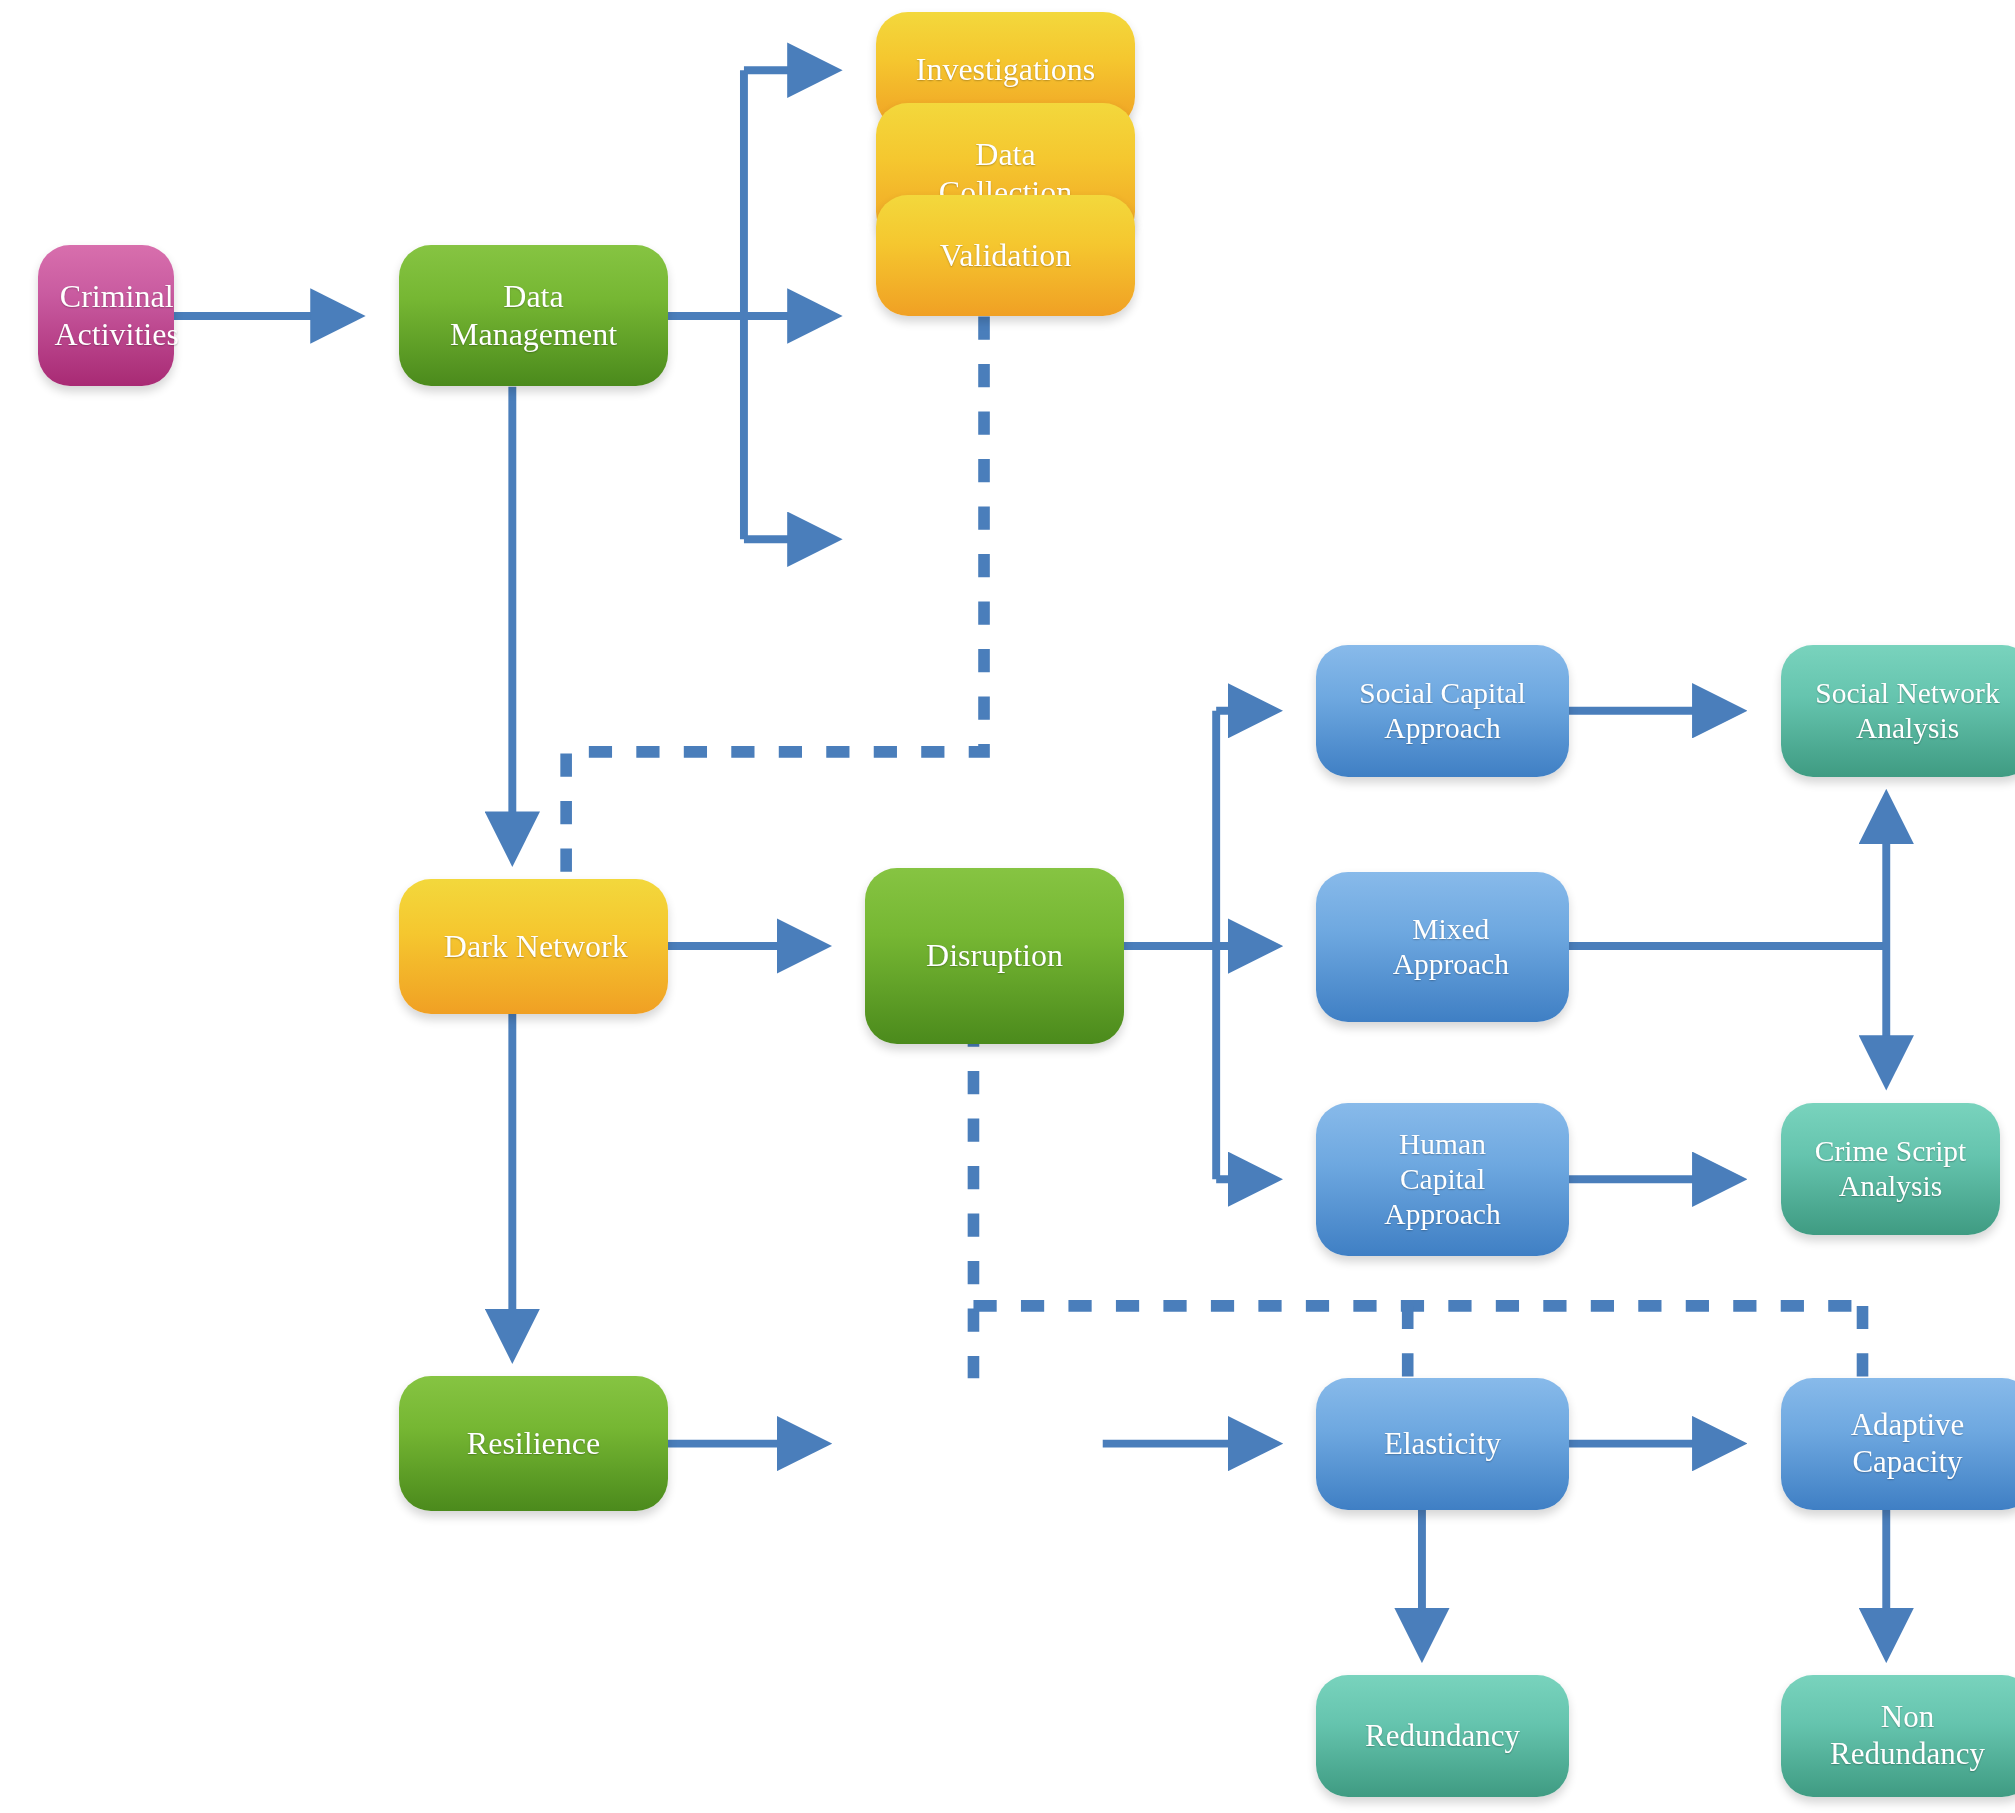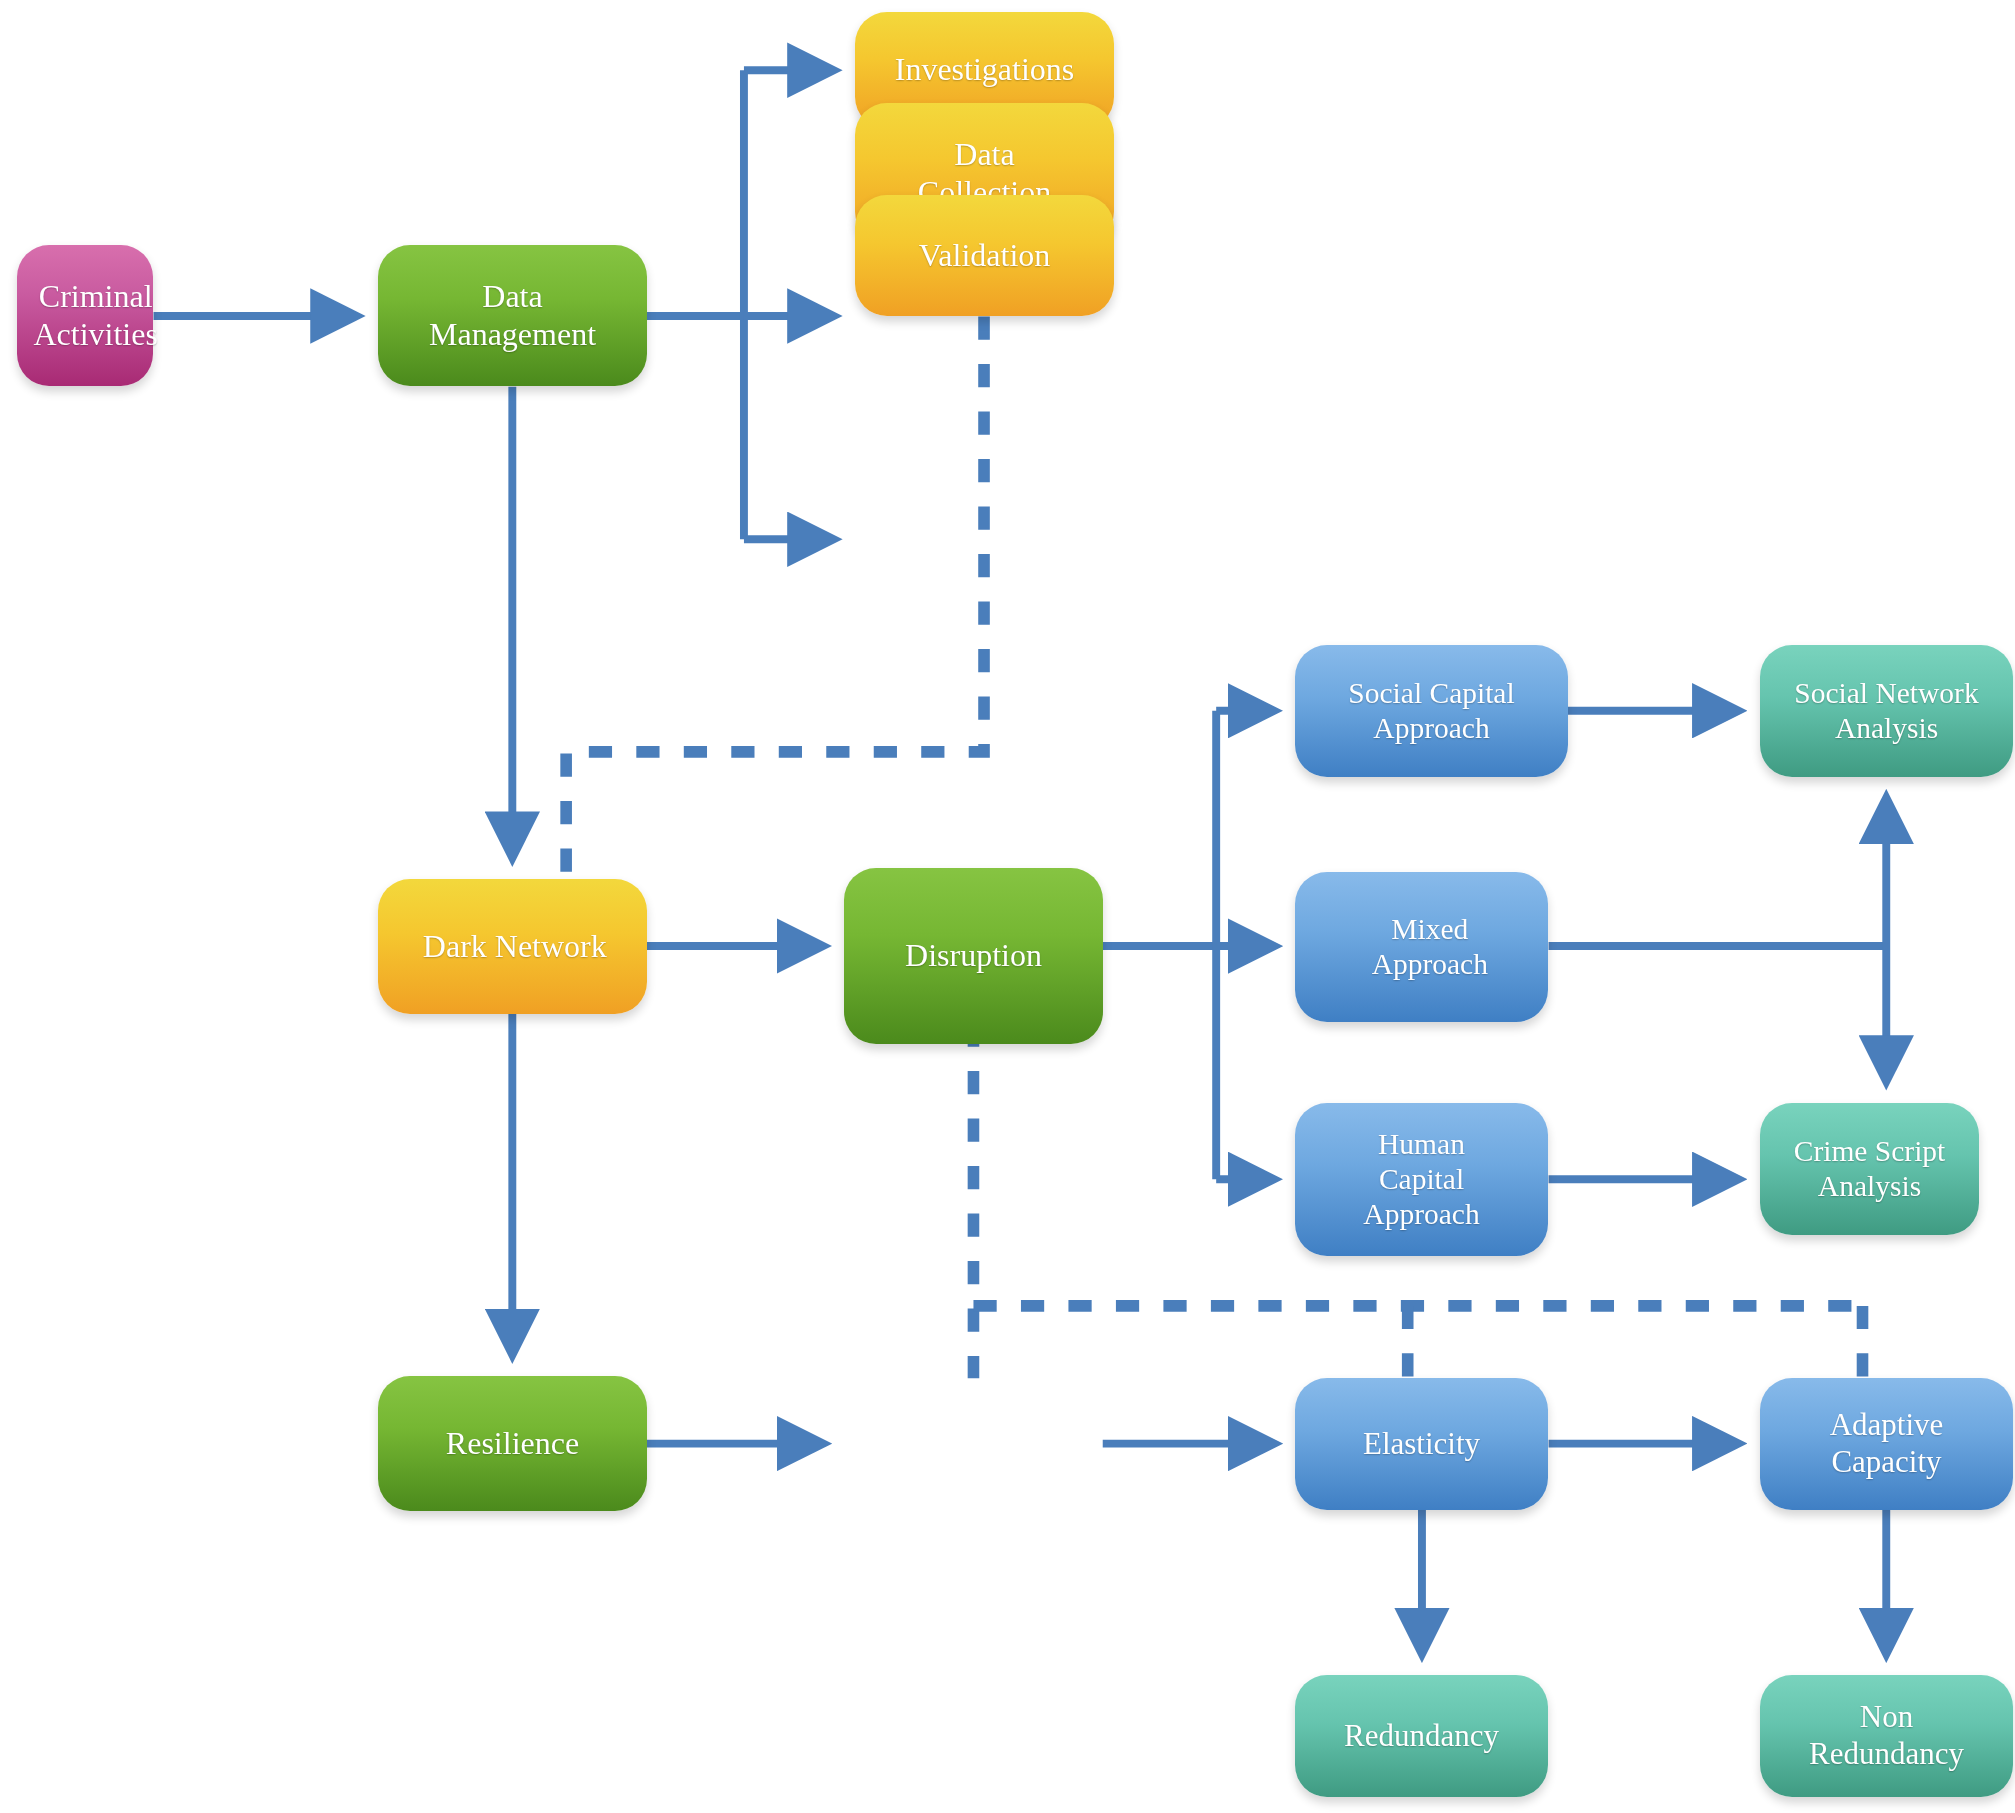--- a/index.html
+++ b/index.html
@@ -12,20 +12,21 @@
     display:flex;align-items:center;justify-content:center;
     text-align:center;
     color:#ffffff;
     font-weight:400;
     line-height:1.18;
     box-shadow:0 5.3px 9.5px rgba(0,0,0,0.16);
     box-sizing:border-box;
     padding:3.2px 7.4px;
     white-space:pre-line;
     text-shadow:0 1.1px 1.6px rgba(0,0,0,0.25);
+    margin-left:21px;
   }
   .magenta{background:linear-gradient(180deg,#d86fad 0%,#c95ba0 35%,#a82a74 100%);}
   .green{background:linear-gradient(180deg,#86c442 0%,#76b733 38%,#4b8a1c 100%);}
   .yellow{background:linear-gradient(180deg,#f3d83c 0%,#f5c72f 40%,#f0a024 100%);}
   .blue{background:linear-gradient(180deg,#88baea 0%,#6ea8e0 40%,#3f7fc4 100%);}
   .teal{background:linear-gradient(180deg,#79d3bd 0%,#65c4ae 40%,#3f9b82 100%);}
 </style>
 </head>
 <body>
 
@@ -104,21 +105,21 @@
 Activities</span></div>
     <div class="node green" style="left: 378px; top: 245px; width: 269px; height: 141px; font-size: 32px;"><span>Data
 Management</span></div>
     <div class="node yellow" style="left: 855px; top: 11.6px; width: 259px; height: 117px; font-size: 32px;"><span>Investigations</span></div>
     <div class="node yellow" style="left: 855px; top: 103px; width: 259px; height: 141px; font-size: 32px;"><span>Data
 Collection</span></div>
     <div class="node yellow" style="left: 855px; top: 195px; width: 259px; height: 121px; font-size: 32px;"><span>Validation</span></div>
     <div class="node yellow" style="left: 378px; top: 879px; width: 269px; height: 135px; font-size: 32px; padding-left: 12px;"><span>Dark Network</span></div>
     <div class="node green" style="left: 844px; top: 868px; width: 259px; height: 176px; font-size: 32px;"><span>Disruption</span></div>
     <div class="node green" style="left: 378px; top: 1376px; width: 269px; height: 135px; font-size: 32px;"><span>Resilience</span></div>
-    <div class="node blue" style="left: 1295px; top: 645px; width: 273px; height: 132px; font-size: 29.5px;"><span>Social Capital
+    <div class="node blue" style="left: 1295px; top: 645px; width: 253px; height: 132px; font-size: 29.5px;"><span>Social Capital
 Approach</span></div>
     <div class="node blue" style="left: 1295px; top: 872px; width: 253px; height: 150px; font-size: 29.5px; padding-left: 24px;"><span>Mixed
 Approach</span></div>
     <div class="node blue" style="left: 1295px; top: 1103px; width: 253px; height: 153px; font-size: 29.5px;"><span>Human
 Capital
 Approach</span></div>
     <div class="node teal" style="left: 1760px; top: 645px; width: 253px; height: 132px; font-size: 29.5px;"><span>Social Network
 Analysis</span></div>
     <div class="node teal" style="left: 1760px; top: 1103px; width: 219px; height: 132px; font-size: 29.5px;"><span>Crime Script
 Analysis</span></div>

